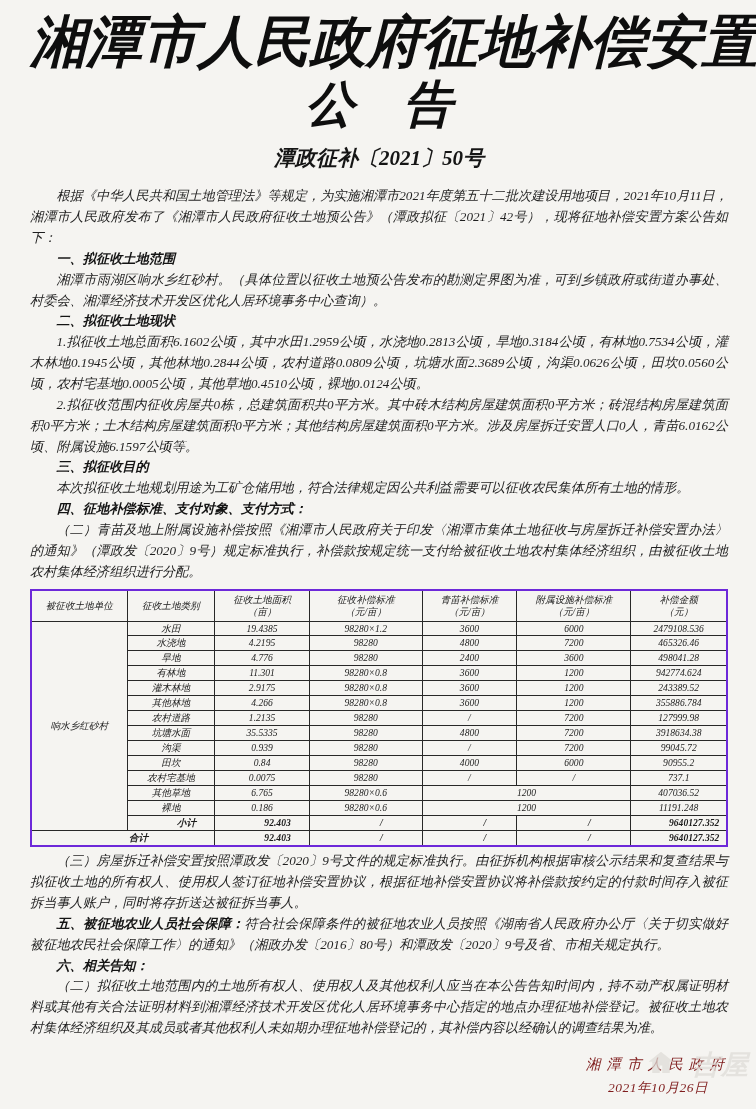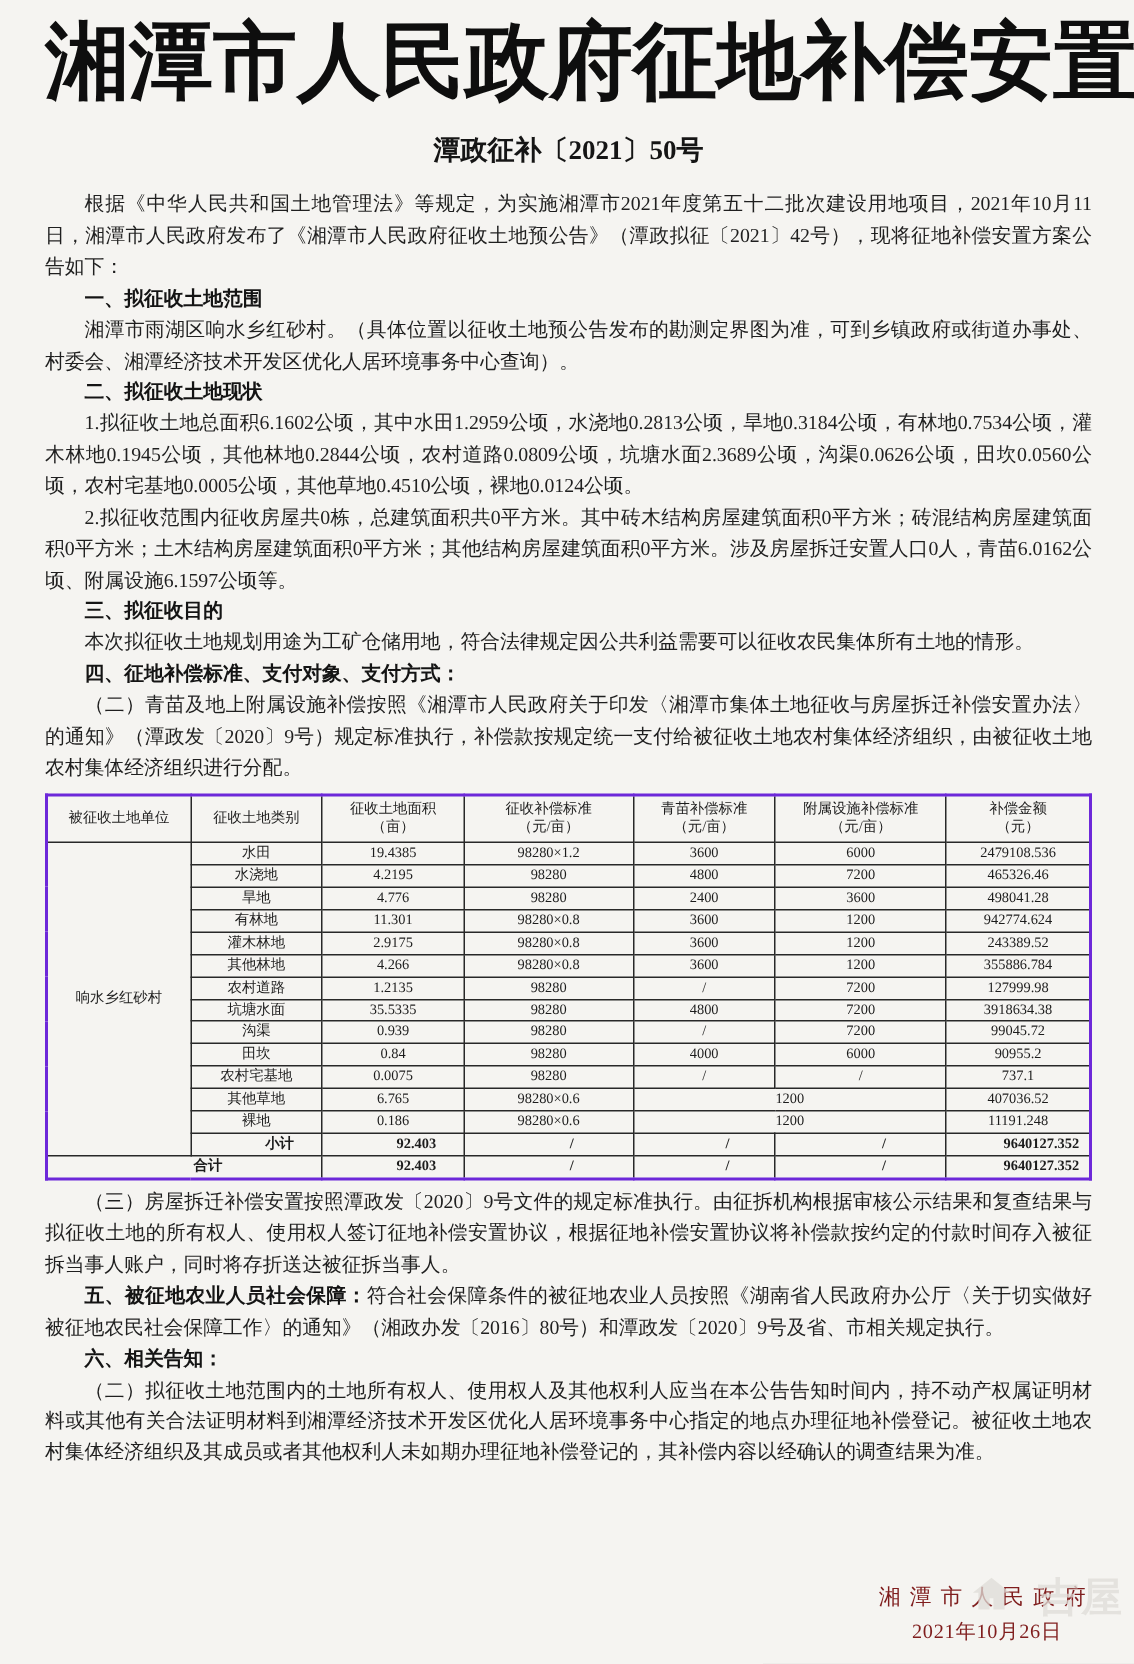--- a/index.html
+++ b/index.html
@@ -1,26 +1,27 @@
 <!DOCTYPE html>
 <html><head>
 <meta charset="utf-8">
 <style>
   html,body { margin:0; padding:0; background:#e8e7e4; }
   .page {
     position:relative; width:756px; height:1109px; margin:0 auto;
     background:#f5f4f1; color:#222; box-sizing:border-box;
     padding:8px 28px 0 30px; overflow:hidden;
     font-family:"Liberation Serif","DejaVu Serif",serif;
+    font-style:italic;
   }
   .title-l1 { font-size:56px; font-weight:900; text-align:center; line-height:1.22;
               color:#0e0e0e; letter-spacing:0px; white-space:nowrap; }
   .title-l2 { font-size:49px; font-weight:900; text-align:center; line-height:1.1;
               color:#0e0e0e; margin-top:2px; }
-  .doc-number { text-align:center; font-size:18px; font-weight:700; color:#151515; margin-top:12px; }
+  .doc-number { text-align:center; font-size:21px; font-weight:700; color:#151515; margin-top:12px; }
   .body-text { margin-top:14px; font-size:13.2px; line-height:1.58; text-align:justify; color:#1f1f1f; }
   .para { margin:0; text-indent:2em; }
   .heading { margin:0; text-indent:2em; font-weight:700; color:#141414;
              font-family:"Liberation Sans","DejaVu Sans",sans-serif; }
   .heading-inline { font-weight:700; font-family:"Liberation Sans","DejaVu Sans",sans-serif; color:#141414; }
   .land-table { width:100%; border-collapse:collapse; margin:6px 0 4px 0;
                 font-family:"Liberation Serif","DejaVu Serif",serif; }
   .land-table th, .land-table td {
     border:1px solid #282828; text-align:center; vertical-align:middle;
     font-size:9.6px; line-height:1.25; padding:1px 2px; color:#1c1c1c;
@@ -38,20 +39,21 @@
                gap:16px; color:#dfddd8; opacity:0.75; pointer-events:none;
                font-family:"Liberation Sans","DejaVu Sans",sans-serif; }
   .watermark .wm-text { font-size:27px; font-weight:700; letter-spacing:2px; }
 </style>
 </head>
 <body>
 
 <div class="page">
 
   <div class="title-l1">湘潭市人民政府征地补偿安置</div>
+  <div class="title-l2">公　告</div>
   <div class="doc-number">潭政征补〔2021〕50号</div>
 
   <div class="body-text">
     <p class="para">根据《中华人民共和国土地管理法》等规定，为实施湘潭市2021年度第五十二批次建设用地项目，2021年10月11日，湘潭市人民政府发布了《湘潭市人民政府征收土地预公告》（潭政拟征〔2021〕42号），现将征地补偿安置方案公告如下：</p>
     <p class="heading">一、拟征收土地范围</p>
     <p class="para">湘潭市雨湖区响水乡红砂村。（具体位置以征收土地预公告发布的勘测定界图为准，可到乡镇政府或街道办事处、村委会、湘潭经济技术开发区优化人居环境事务中心查询）。</p>
     <p class="heading">二、拟征收土地现状</p>
     <p class="para">1.拟征收土地总面积6.1602公顷，其中水田1.2959公顷，水浇地0.2813公顷，旱地0.3184公顷，有林地0.7534公顷，灌木林地0.1945公顷，其他林地0.2844公顷，农村道路0.0809公顷，坑塘水面2.3689公顷，沟渠0.0626公顷，田坎0.0560公顷，农村宅基地0.0005公顷，其他草地0.4510公顷，裸地0.0124公顷。</p>
     <p class="para">2.拟征收范围内征收房屋共0栋，总建筑面积共0平方米。其中砖木结构房屋建筑面积0平方米；砖混结构房屋建筑面积0平方米；土木结构房屋建筑面积0平方米；其他结构房屋建筑面积0平方米。涉及房屋拆迁安置人口0人，青苗6.0162公顷、附属设施6.1597公顷等。</p>
     <p class="heading">三、拟征收目的</p>

